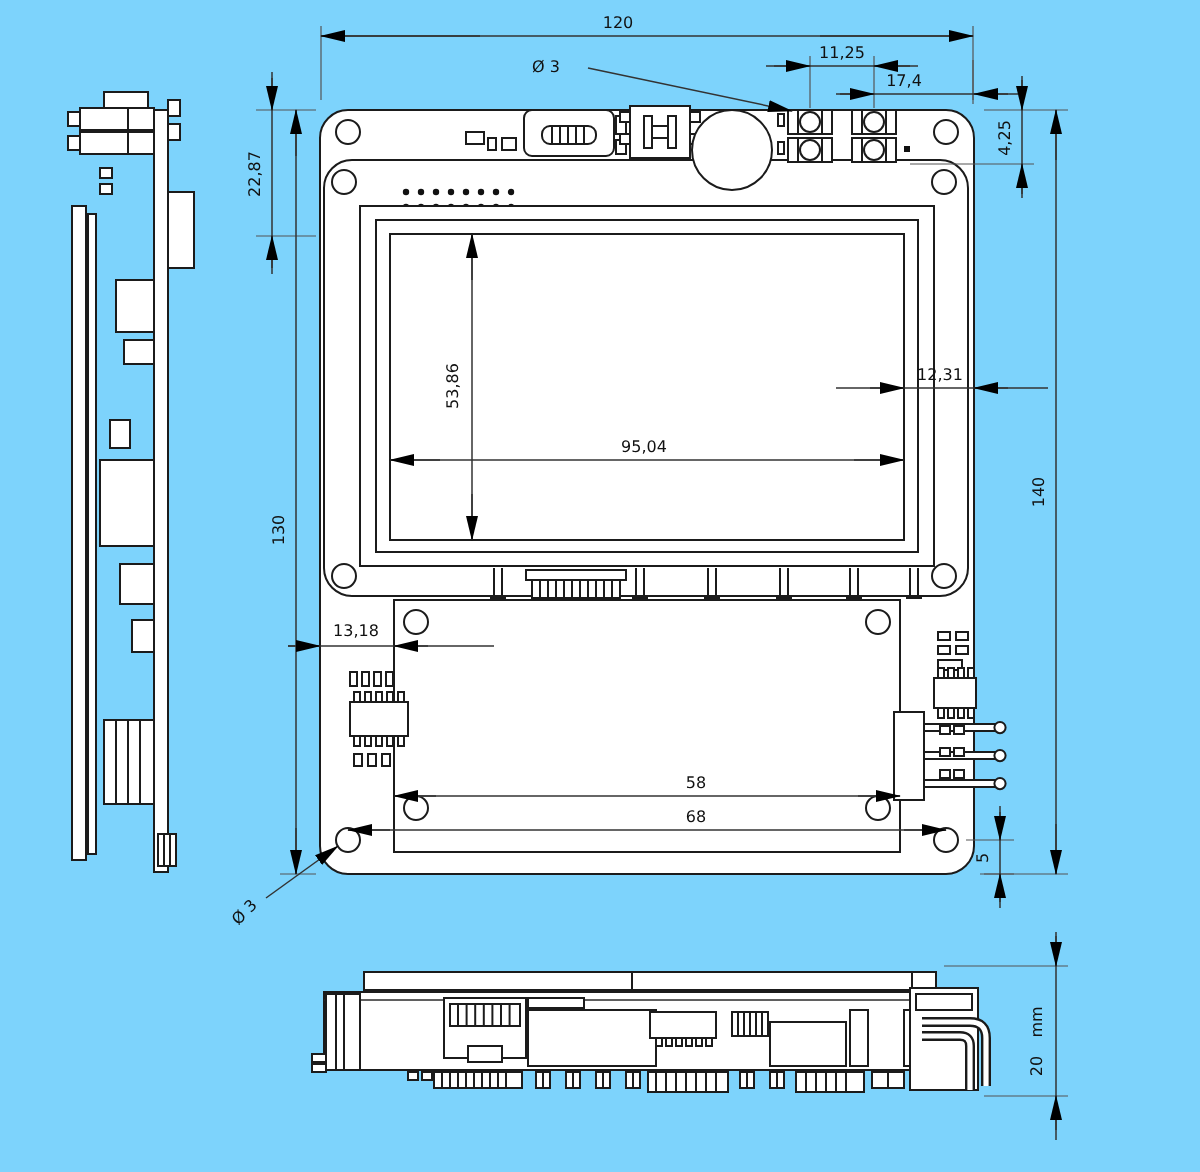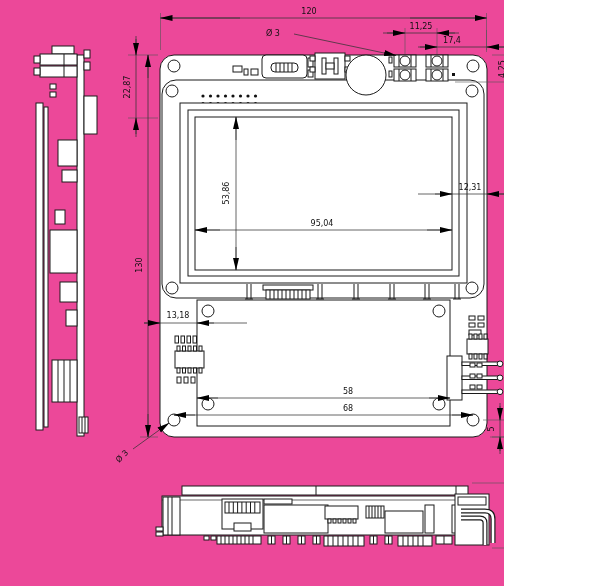--- a/index.html
+++ b/index.html
@@ -1,16 +1,16 @@
 <!DOCTYPE html>
 <html><head>
 <meta charset="utf-8">
 <style>
   html,body{margin:0;padding:0;background:#fff;}
-  .stage{width:504px;height:586px;background:#ec4899;position:relative;overflow:hidden;text-align:right;}
+  .stage{width:600px;height:586px;background:#7dd3fc;position:relative;overflow:hidden;text-align:right;}
   svg{display:block;}
   text{font-family:"DejaVu Sans","Liberation Sans",sans-serif;font-size:8px;fill:#111;}
   .part{stroke:#1b1b1b;stroke-width:1;fill:none;}
   .partf{stroke:#1b1b1b;stroke-width:1;fill:#ffffff;}
   .thin{stroke:#2a2a2a;stroke-width:.7;fill:none;}
   .dim{stroke:#333;stroke-width:.75;fill:none;}
   .ext{stroke:#555;stroke-width:.6;fill:none;}
   .dot{fill:#111;stroke:none;}
 </style>
 </head>

